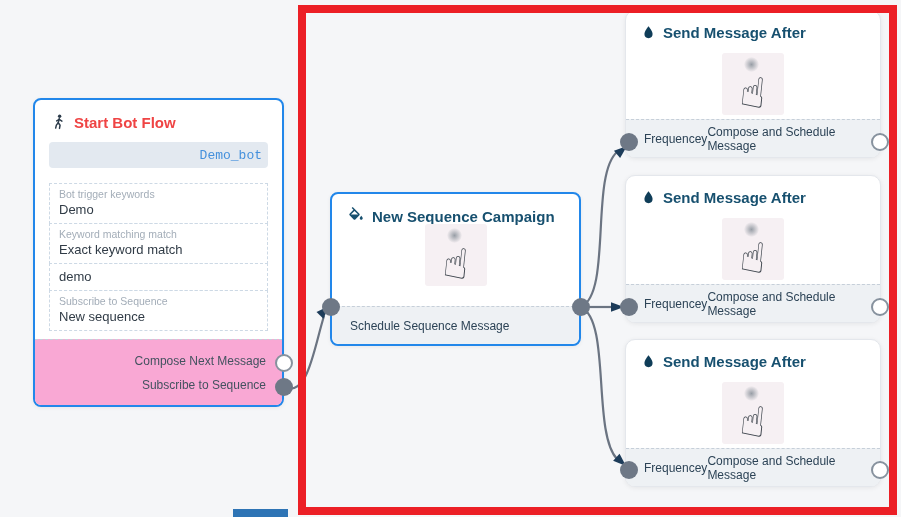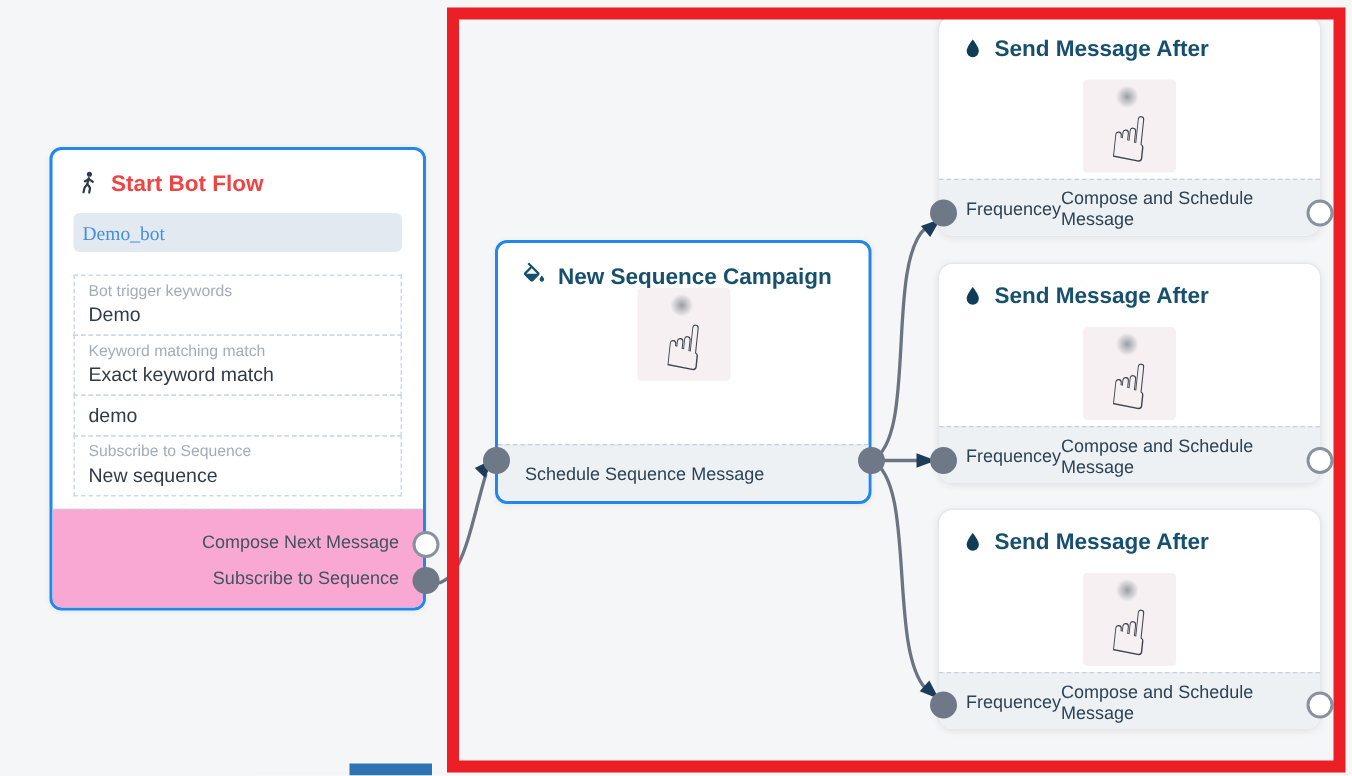--- a/index.html
+++ b/index.html
@@ -10,23 +10,23 @@
   .node{position:absolute;background:#fff;box-sizing:border-box;}
   .blue-node{border:2px solid #2287ea;border-radius:8px;box-shadow:0 1px 4px rgba(0,0,0,.06);}
   .gray-node{border:1px solid #e4e7ec;border-radius:10px;box-shadow:0 1px 5px rgba(0,0,0,.07);}
 
   .node-header{display:flex;align-items:center;gap:7px;padding:13px 15px 0 15px;font-size:15px;font-weight:bold;}
   .navy{color:#17506f;}
   .slate{color:#ef4444;}
   .node-header svg{flex:0 0 auto;}
 
   
-  .btn-demo{margin:11px 14px 16px 14px;height:26px;line-height:26px;text-align:left;
+  .btn-demo{margin:11px 14px 16px 14px;height:26px;line-height:26px;text-align:right;
     background:#e3e9f0;border:none;border-radius:4px;color:#4490dc;font-size:13px;width:calc(100% - 28px);
-    font-family:Liberation Serif, serif;display:block;}
+    font-family:Liberation Mono, monospace;display:block;}
   .fields{margin:9px 14px 0 14px;}
   .field{border:1px dashed #cdd9e5;margin-top:-1px;padding:4px 9px 5px 9px;cursor:pointer;}
   .flabel{font-size:10.5px;color:#a3adb8;line-height:13px;}
   .fvalue{font-size:13px;color:#303b46;line-height:17px;}
   .start-footer{position:absolute;left:0;right:0;bottom:0;height:66px;background:#f9a8d4;
     border-top:1px dashed #c6cfd9;border-radius:0 0 6px 6px;box-sizing:border-box;padding:9px 16px 0 0;}
   .out-row{height:24px;line-height:24px;text-align:right;font-size:12px;color:#43525f;}
 
   
   .node-footer{position:absolute;left:0;right:0;bottom:0;height:38px;background:#eef1f4;
@@ -103,21 +103,21 @@
         <div class="flabel">Subscribe to Sequence</div>
         <div class="fvalue">New sequence</div>
       </div>
     </div>
     <div class="start-footer">
       <div class="out-row">Compose Next Message</div>
       <div class="out-row">Subscribe to Sequence</div>
     </div>
   </div>
 
-  <div class="node blue-node" style="left:330px;top:160px;width:251px;height:176px;">
+  <div class="node blue-node" style="left:330px;top:192px;width:251px;height:154px;">
     <div class="node-header navy">
       <svg width="18" height="18" viewBox="0 0 24 24">
         <path fill="#17506f" d="M16.56 8.94 L7.62 0 L6.21 1.41 L8.59 3.79 L3.44 8.94 c-.59.58-.59 1.53 0 2.12 l5.5 5.5 c.29.29.68.44 1.06.44 s.77-.15 1.06-.44 l5.5-5.5 c.59-.59.59-1.54 0-2.12 z M5.21 10 L10 5.21 L14.79 10 H5.21 z M19 11.5 c0 0-2 2.17-2 3.5 c0 1.1.9 2 2 2 s2-.9 2-2 c0-1.33-2-3.5-2-3.5 z"></path>
       </svg>
       <span>New Sequence Campaign</span>
     </div>
     <div class="click-box" style="top:30px;">
       <span class="ripple"></span>
       <span class="hand">☝</span>
     </div>

